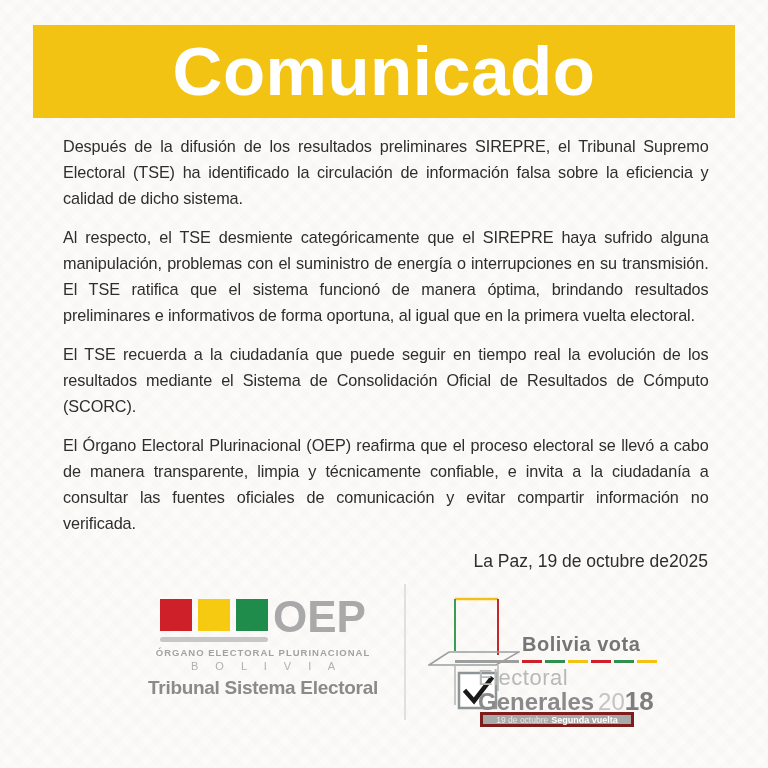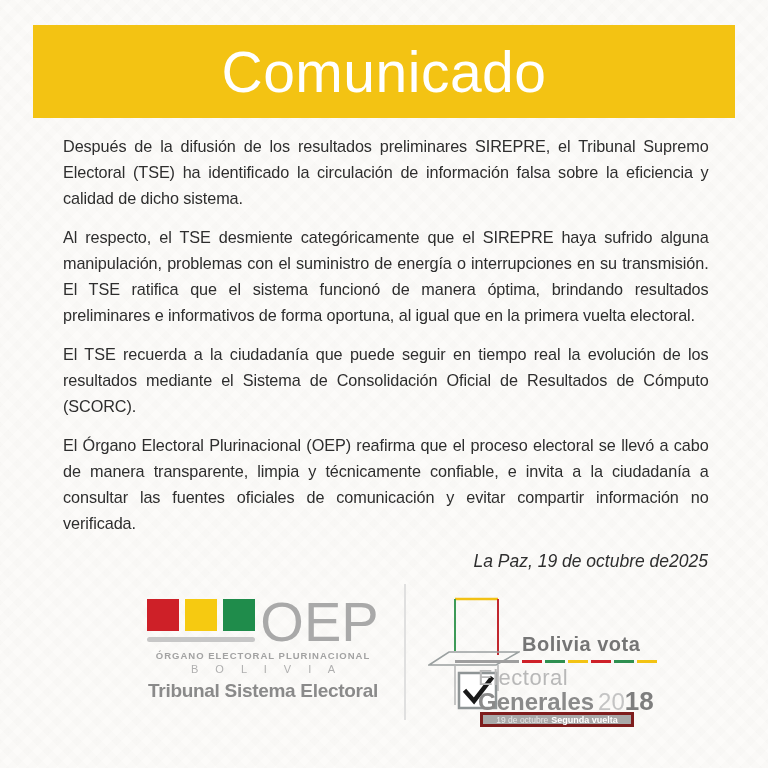--- a/index.html
+++ b/index.html
@@ -24,51 +24,50 @@
     position:relative;
     overflow:hidden;
   }
   .banner{
     position:absolute; left:33px; top:25px; width:702px; height:93px;
     background:var(--banner_yellow,#F3C313);
     display:flex; align-items:center; justify-content:center;
   }
   .banner h1{
     color:var(--title_white,#fff);
-    font-size:57px; font-weight:normal; letter-spacing:0.5px;
+    font-size:69px; font-weight:bold; letter-spacing:0.5px;
   }
   .content{
     position:absolute; left:63px; top:134px; width:676px;
     transform:scaleX(0.955); transform-origin:0 0;
     color:var(--body_text,#2E2E2E);
     font-size:17px; line-height:26px; letter-spacing:-0.1px;
     text-align:justify;
   }
   .content p{margin-bottom:13px;}
   .dateline{
     position:absolute; left:63px; top:551px; width:645px;
     text-align:right; color:var(--body_text,#2E2E2E);
     font-size:17.5px;
-    font-style:italic;
   }
   
   .oep-logo{
     position:absolute; left:143px; top:599px; width:240px;
     text-align:center;
   }
   .oep-top{display:flex; align-items:flex-start; justify-content:center;}
   .squares-col{display:flex; flex-direction:column;}
   .squares{display:flex; gap:6px;}
   .sq{width:32px; height:32px;}
   .sq.red{background:var(--flag_red,#CE2028);}
   .sq.yellow{background:var(--flag_yellow,#F6CA11);}
   .sq.green{background:var(--flag_green,#1F8C4B);}
   .sq-bar{width:108px; height:5px; background:#C7C7C7; border-radius:3px; margin-top:6px;}
   .oep-acronym{
-    font-size:56px; font-weight:normal; color:var(--logo_gray,#A9A9A9);
+    font-size:44px; font-weight:bold; color:var(--logo_gray,#A9A9A9);
     line-height:0.82; margin-left:5px; letter-spacing:0;
   }
   .oep-org{
     margin-top:5px; font-size:9.5px; font-weight:bold; letter-spacing:1px;
     color:#A2A2A2;
   }
   .oep-country{
     margin-top:2px; font-size:11px; letter-spacing:7px; padding-left:7px;
     color:#AFAFAF;
   }

